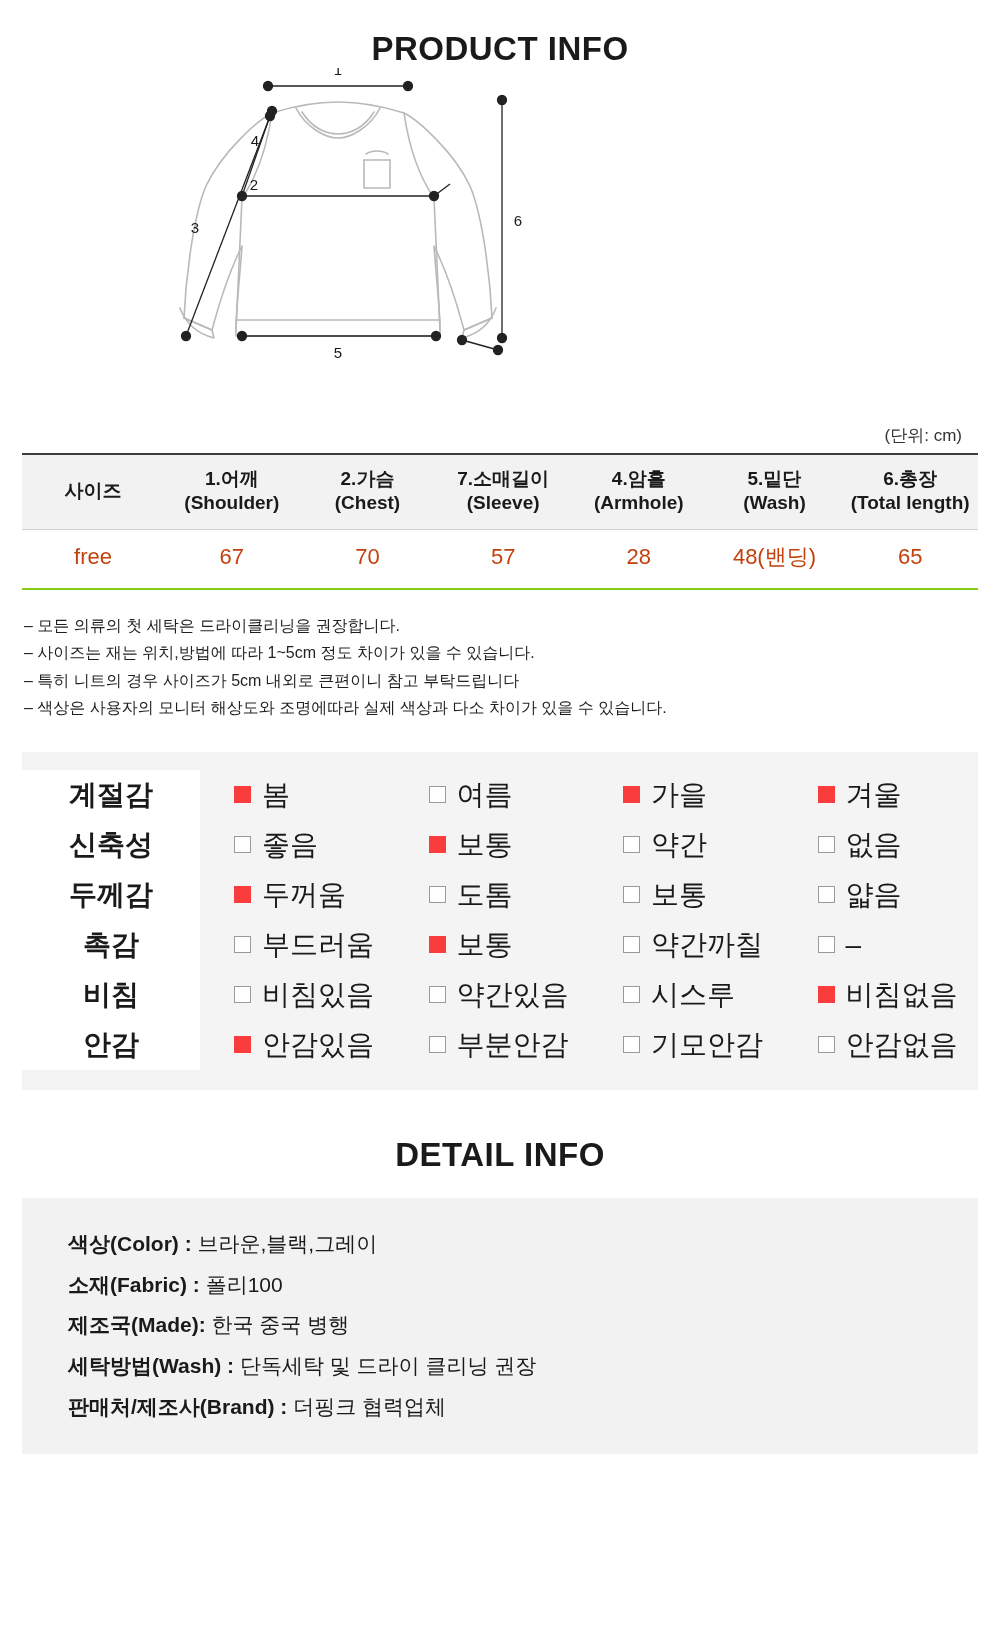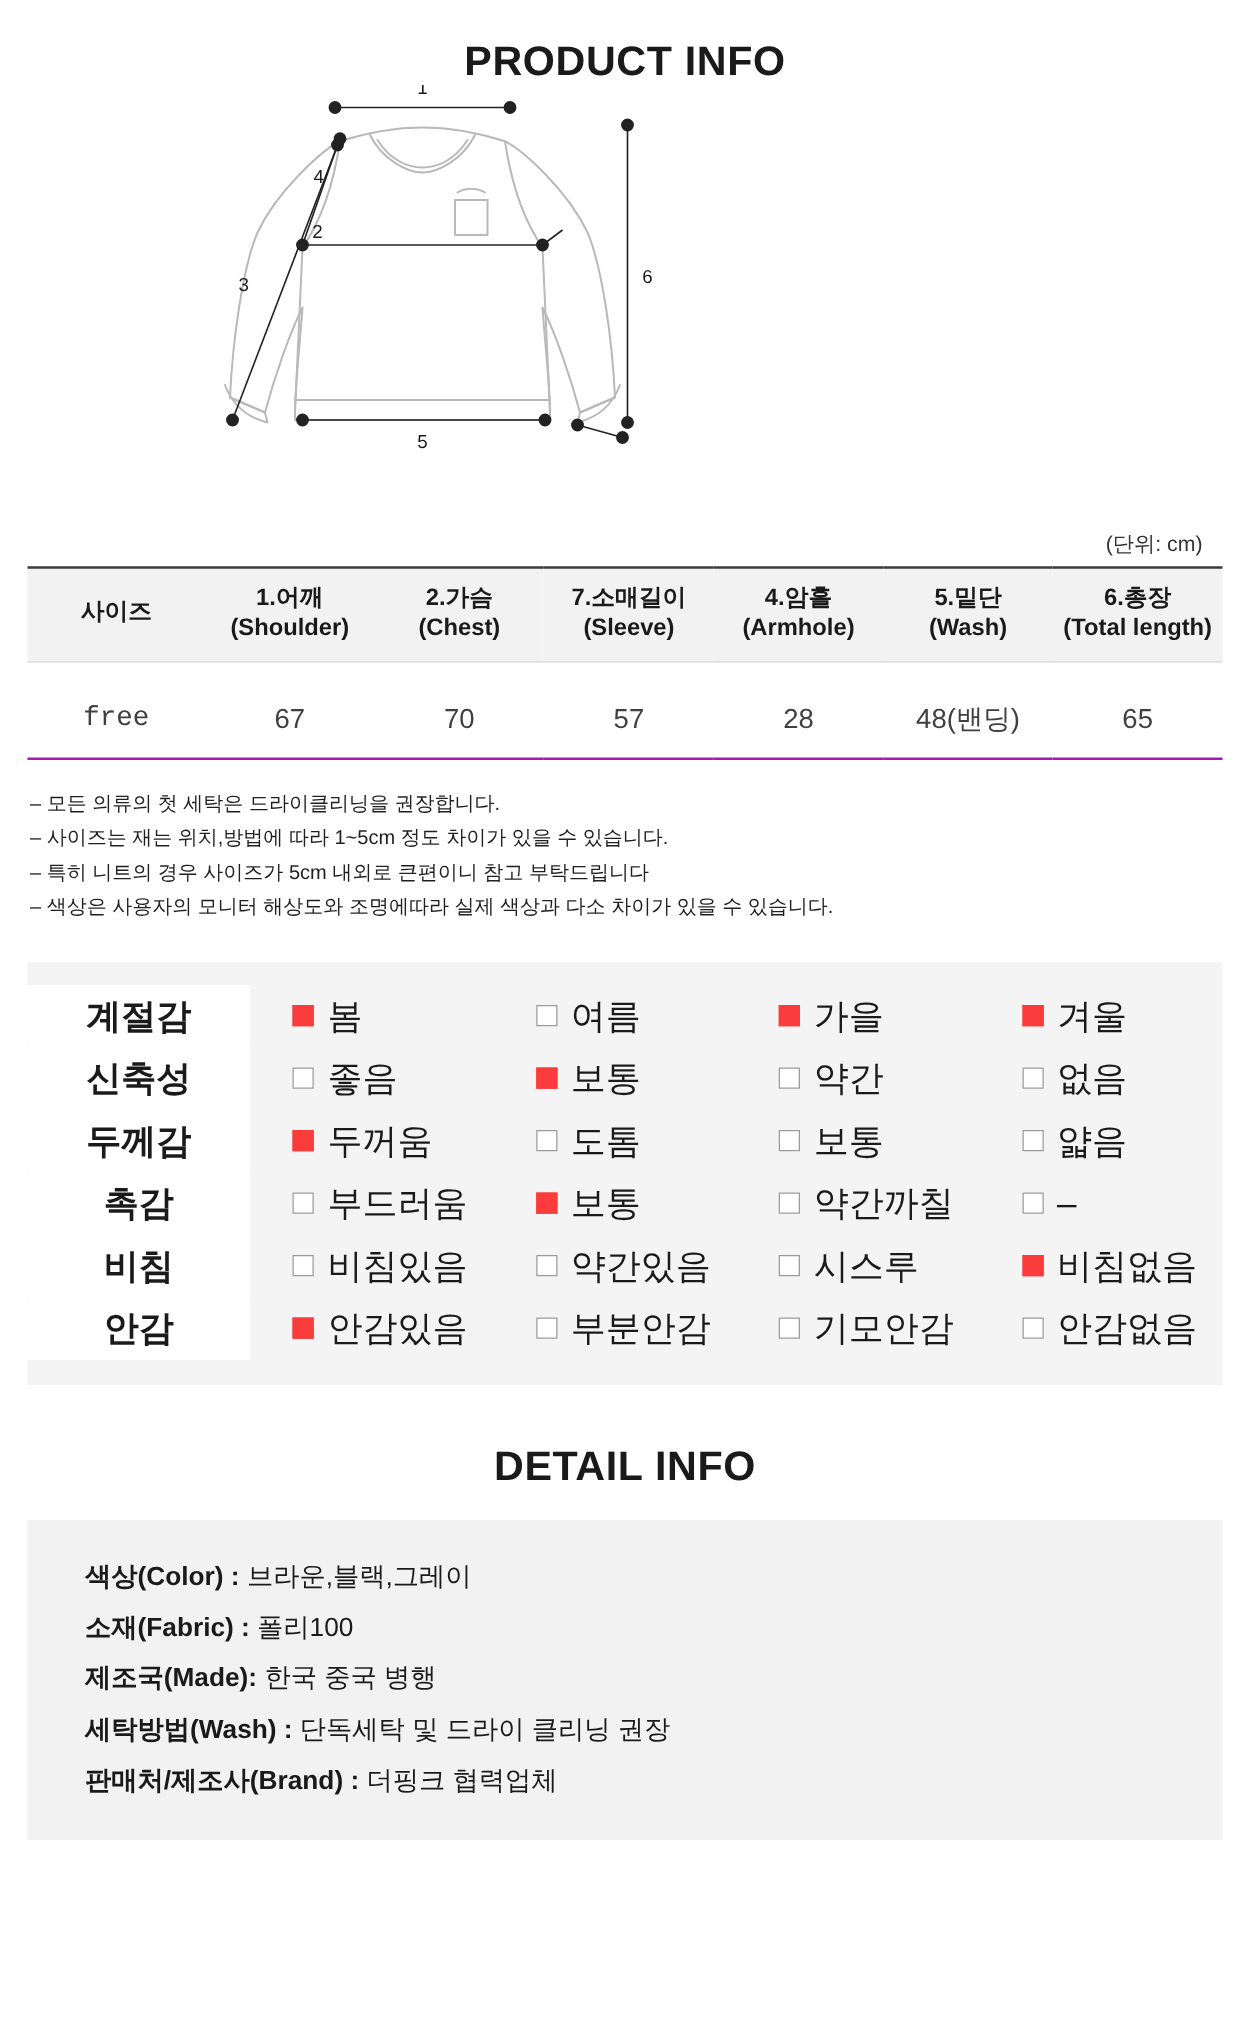--- a/index.html
+++ b/index.html
@@ -67,26 +67,26 @@
     line-height: 1.25;
     color: #1a1a1a;
   }
   .size-table thead th .sub {
     display: block;
     font-weight: bold;
     font-size: 19px;
   }
   .size-table tbody td {
     text-align: center;
-    padding: 30px 0 16px;
+    padding: 12px 0 16px;
     font-size: 22px;
-    border-bottom: 2px solid #a21caf;
-    color: #404040;
-  }
-  .size-table .col-size { width: 142px; font-family: Liberation Mono, monospace; }
+    border-bottom: 2px solid #84cc16;
+    color: #c2410c;
+  }
+  .size-table .col-size { width: 142px; }
 
   
   .notes {
     margin: 22px auto 0;
     width: 956px;
     padding-left: 4px;
   }
   .notes li {
     list-style: none;
     font-size: 16px;

